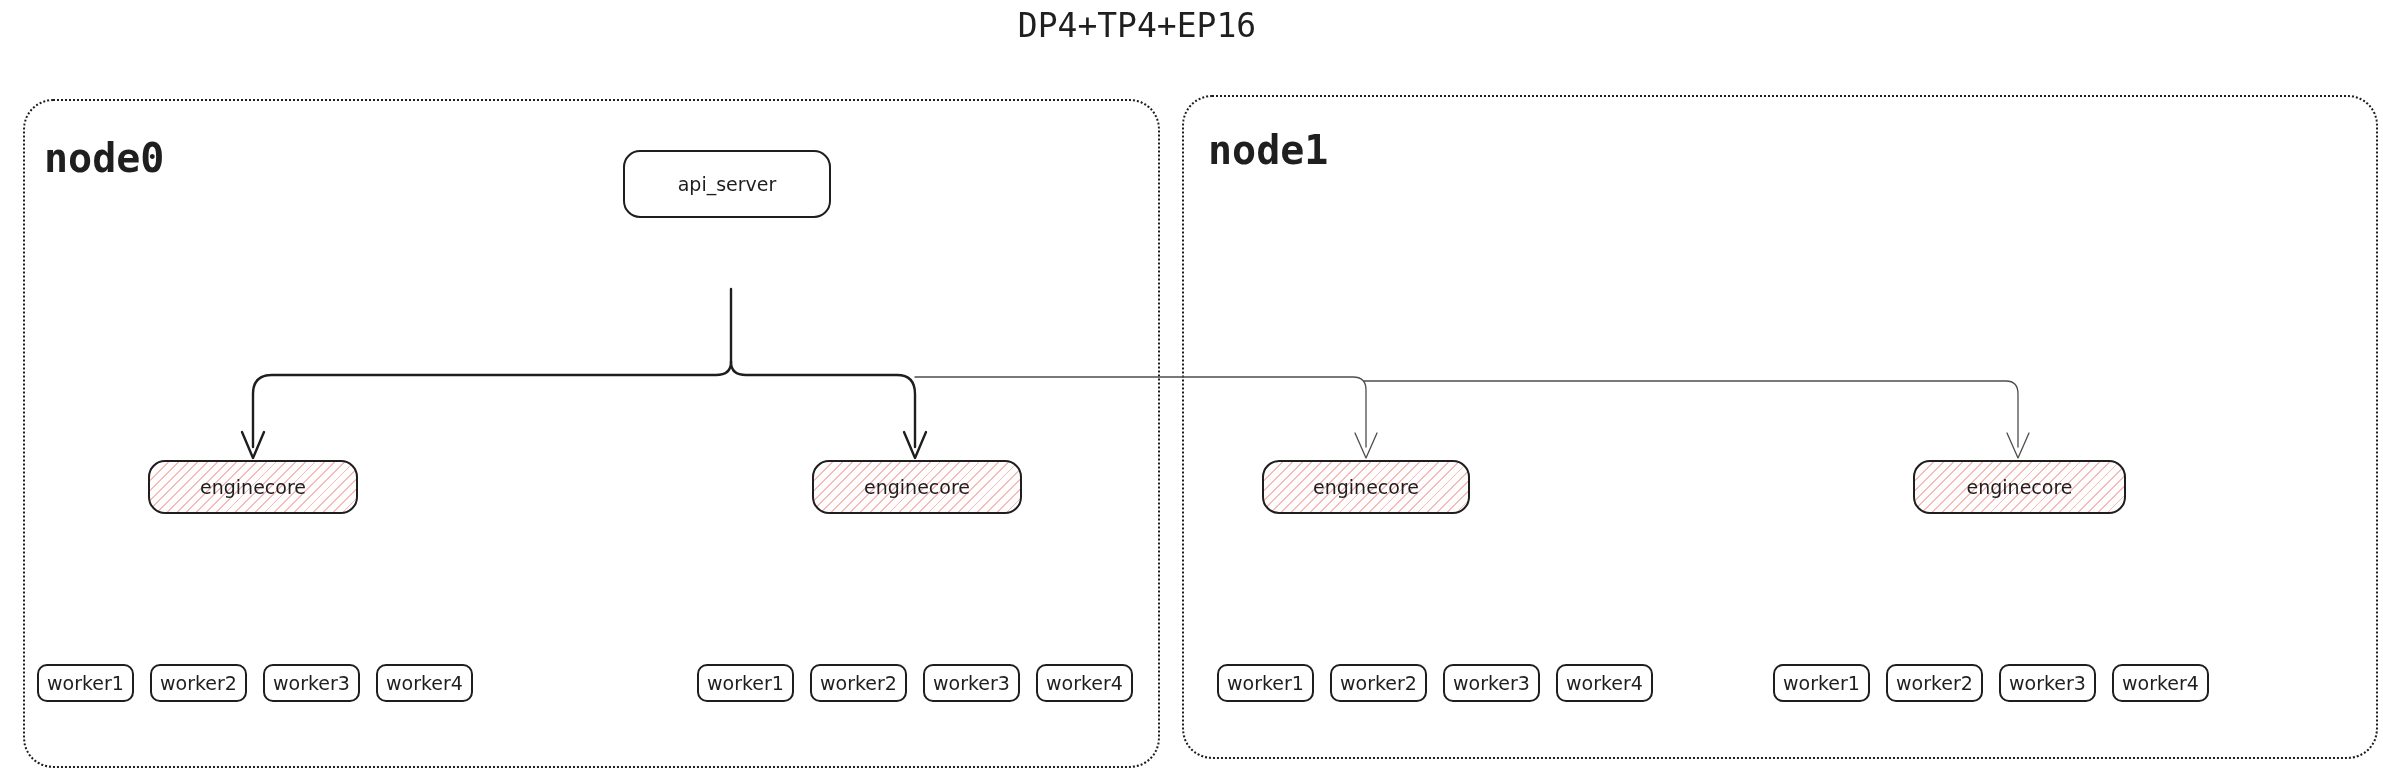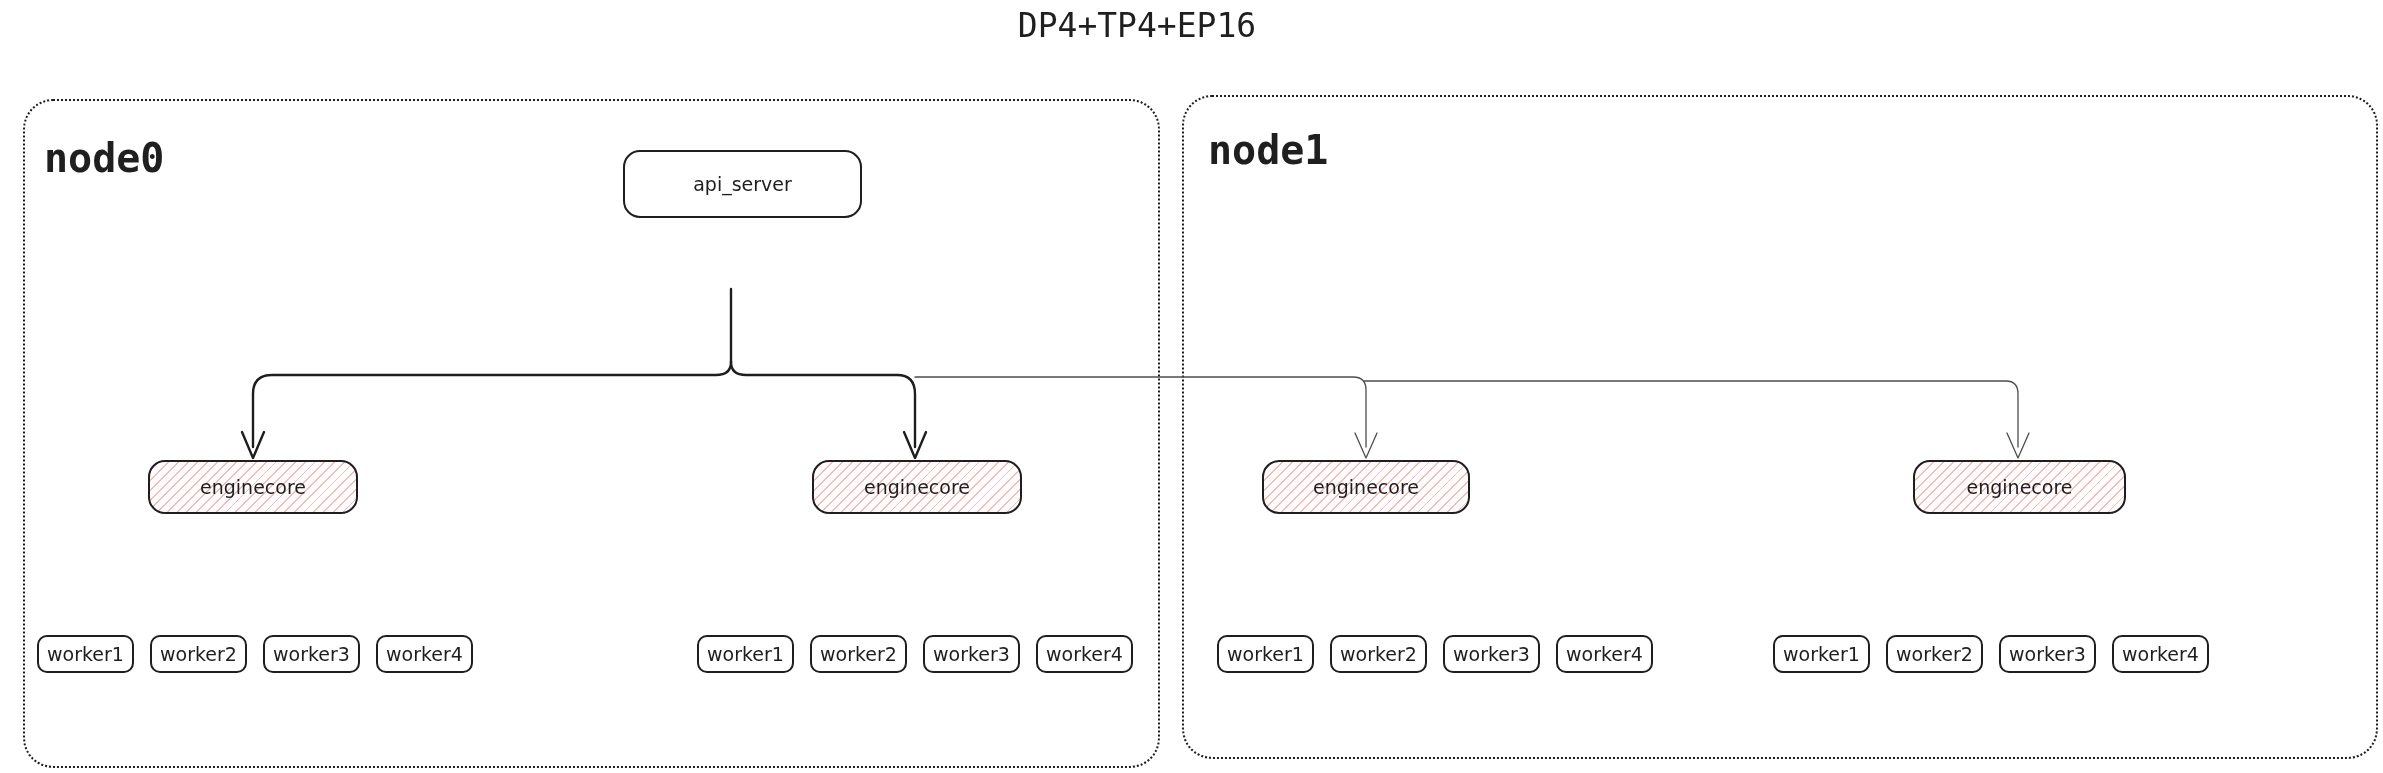--- a/index.html
+++ b/index.html
@@ -36,38 +36,38 @@
   .node1 .node-label{left:24px;top:30px;}
   .box{
     position:absolute;
     box-sizing:border-box;
     border:2.2px solid #1e1e1e;
     background:#ffffff;
     display:flex;align-items:center;justify-content:center;
     font-size:19px;color:#1e1e1e;
     z-index:10;
   }
-  .big{width:239px;height:68px;border-radius:17px;}
+  .big{width:208px;height:68px;border-radius:17px;}
   .api-server{left:623px;top:150px;}
   .asyncllm{
     left:623px;top:218px;height:70px;
     background-color:#fbfffc;
     background-image:repeating-linear-gradient(135deg, transparent 0, transparent 6px, #8ce5a2 6px, #8ce5a2 7.4px);
   }
   .enginecore{
     top:460px;height:54px;border-radius:17px;
     background-color:#fffdfd;
     background-image:repeating-linear-gradient(135deg, transparent 0, transparent 5.6px, #f3bdb7 5.6px, #f3bdb7 6.9px);
   }
   .ec1{left:148px;width:210px;}
   .ec2{left:812px;width:210px;}
   .ec3{left:1262px;width:208px;}
   .ec4{left:1913px;width:213px;}
   .worker-group{
-    position:absolute;top:635px;
+    position:absolute;top:664px;
     display:flex;gap:16px;z-index:10;
   }
   .wg1{left:37px;}
   .wg2{left:697px;}
   .wg3{left:1217px;}
   .wg4{left:1773px;}
   .worker{
     position:static;
     width:97px;height:38px;border-radius:10px;
     border:2px solid #1e1e1e;

